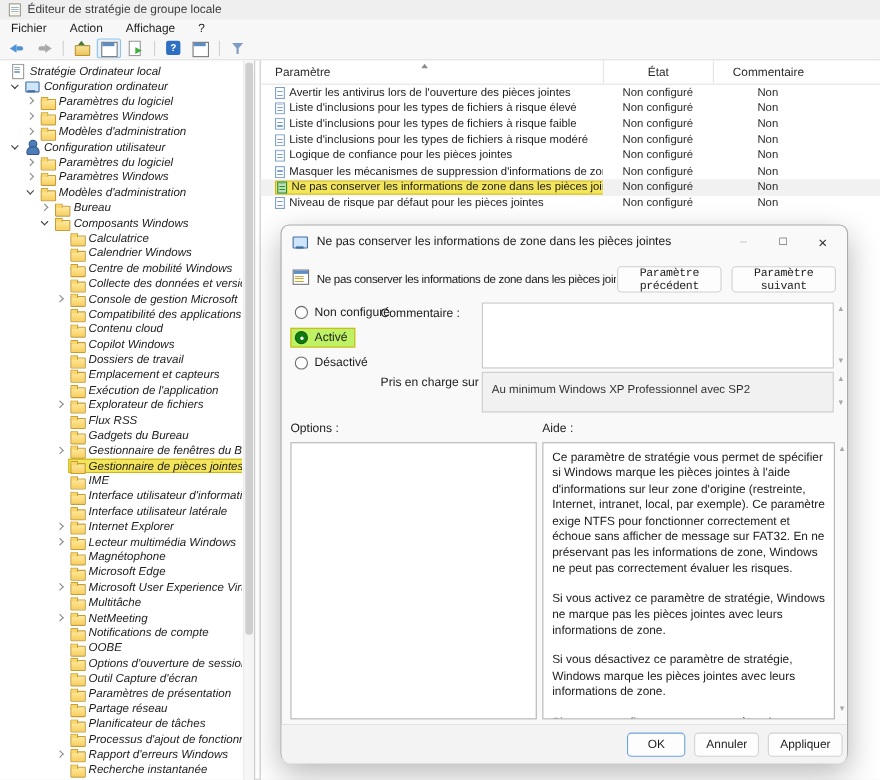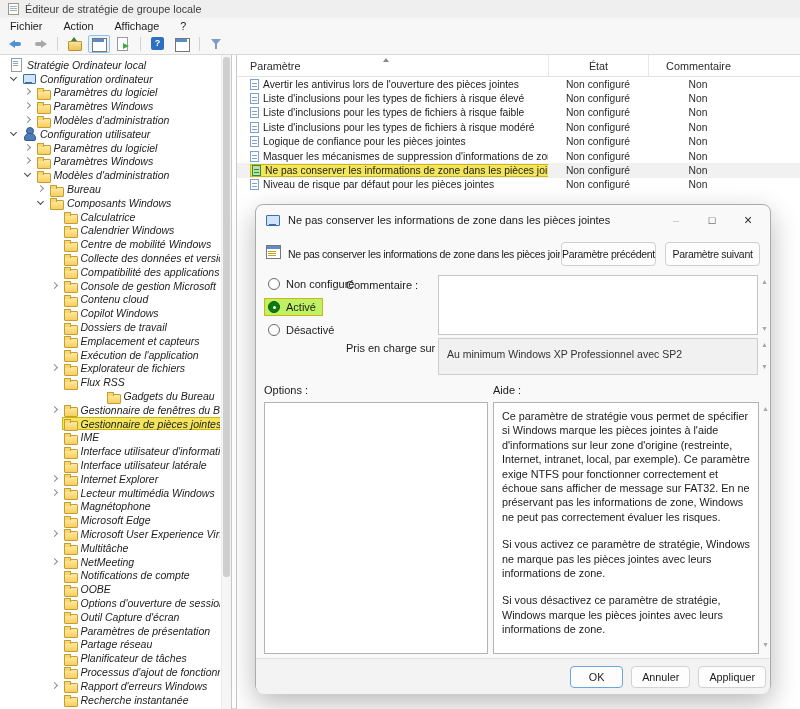--- a/index.html
+++ b/index.html
@@ -87,21 +87,21 @@
   .dlg-icon::after { content:""; position:absolute; left:3px; top:10px; width:7px; height:2px; background:#3f6ea5; }
   .dlg-controls { position:absolute; right:4px; top:0; height:30px; display:flex; }
   .wc { width:36px; text-align:center; line-height:30px; font-size:11px; color:#333; }
   .wc-minimize { color:#c2c2c2; }
   .wc-close { font-size:14px; }
   .dlg-header { position:absolute; top:30px; left:0; right:0; height:36px; }
   .set-icon { position:absolute; left:10px; top:10px; width:15px; height:14px; background:#fff; border:1px solid #777; }
   .set-icon::before { content:""; position:absolute; left:0; top:0; width:13px; height:3px; background:#5b8ec9; }
   .set-icon::after { content:""; position:absolute; left:1px; top:5px; width:8px; height:6px; background:repeating-linear-gradient(to bottom,#c9a227 0 1px, transparent 1px 2px); }
   .set-name { position:absolute; left:32px; top:13px; width:272px; font-size:10.5px; letter-spacing:-0.3px; color:#1a1a1a; white-space:nowrap; overflow:hidden; }
-  .nav-btn { position:absolute; top:7px; width:95px; height:24px; background:#fdfdfd; border:1px solid #d0d0d0; border-radius:4px; font-family:Liberation Sans, sans-serif; font-size:10.5px; letter-spacing:-0.3px; color:#1b1b1b; }
+  .nav-btn { position:absolute; top:7px; width:95px; height:24px; background:#fdfdfd; border:1px solid #d0d0d0; border-radius:4px; font-family:Liberation Mono, monospace; font-size:10.5px; letter-spacing:-0.3px; color:#1b1b1b; }
   .nav-btn.prev { left:305px; }
   .nav-btn.next { left:409px; }
   .radios { position:absolute; left:8px; top:70px; }
   .radio-row { display:block; height:23px; }
   .radio-box { display:inline-flex; align-items:center; gap:6px; padding:2px 6px 2px 3px; border:1px solid transparent; }
   .radio-box.hl { background:#bef264; border-color:#cdb713; }
   .radio { position:relative; width:12px; height:12px; border-radius:50%; border:1px solid #6a6a6a; background:#fff; flex:none; }
   .radio.checked { background:#0e7a0e; border-color:#0b5e0b; }
   .radio.checked::after { content:""; position:absolute; left:3.5px; top:3.5px; width:3px; height:3px; border-radius:50%; background:#fff; }
   .rad-label { font-size:11px; color:#1b1b1b; }
@@ -270,34 +270,34 @@
           </span>
         </div>
         <div class="tree-row" style="padding-left: 46.5px;">
           <span class="chev none"></span>
           <span class="node">
             <span class="ticon folder"></span>
             <span class="tlabel">Collecte des données et versions d'é</span>
           </span>
         </div>
         <div class="tree-row" style="padding-left: 46.5px;">
+          <span class="chev collapsed"></span>
+          <span class="node">
+            <span class="ticon folder"></span>
+            <span class="tlabel">Console de gestion Microsoft</span>
+          </span>
+        </div>
+        <div class="tree-row" style="padding-left: 46.5px;">
           <span class="chev none"></span>
           <span class="node">
             <span class="ticon folder"></span>
             <span class="tlabel">Compatibilité des applications</span>
           </span>
         </div>
         <div class="tree-row" style="padding-left: 46.5px;">
-          <span class="chev collapsed"></span>
-          <span class="node">
-            <span class="ticon folder"></span>
-            <span class="tlabel">Console de gestion Microsoft</span>
-          </span>
-        </div>
-        <div class="tree-row" style="padding-left: 46.5px;">
           <span class="chev none"></span>
           <span class="node">
             <span class="ticon folder"></span>
             <span class="tlabel">Contenu cloud</span>
           </span>
         </div>
         <div class="tree-row" style="padding-left: 46.5px;">
           <span class="chev none"></span>
           <span class="node">
             <span class="ticon folder"></span>
@@ -332,21 +332,21 @@
             <span class="tlabel">Explorateur de fichiers</span>
           </span>
         </div>
         <div class="tree-row" style="padding-left: 46.5px;">
           <span class="chev none"></span>
           <span class="node">
             <span class="ticon folder"></span>
             <span class="tlabel">Flux RSS</span>
           </span>
         </div>
-        <div class="tree-row" style="padding-left: 46.5px; gap: 43px;">
+        <div class="tree-row" style="padding-left: 46.5px;">
           <span class="chev none"></span>
           <span class="node">
             <span class="ticon folder"></span>
             <span class="tlabel">Gadgets du Bureau</span>
           </span>
         </div>
         <div class="tree-row" style="padding-left: 46.5px;">
           <span class="chev collapsed"></span>
           <span class="node">
             <span class="ticon folder"></span>

